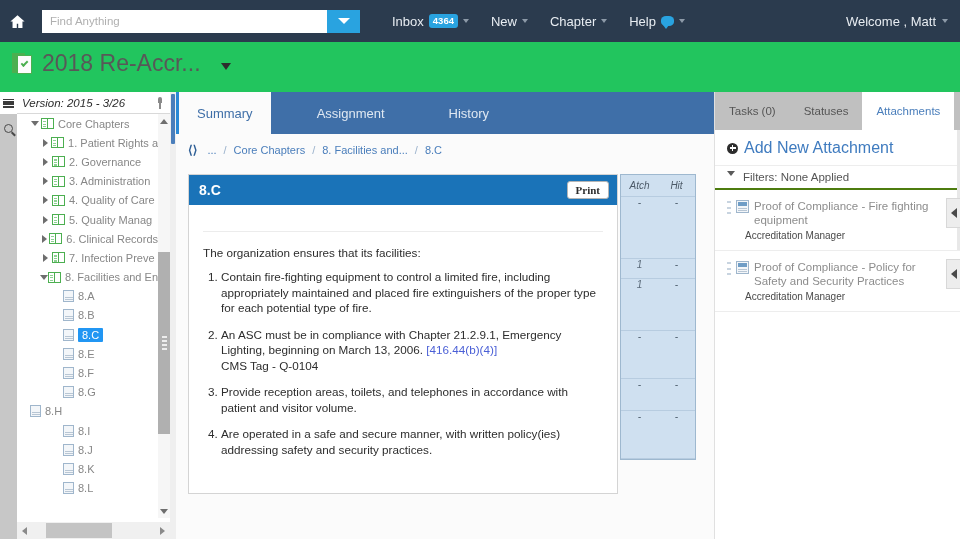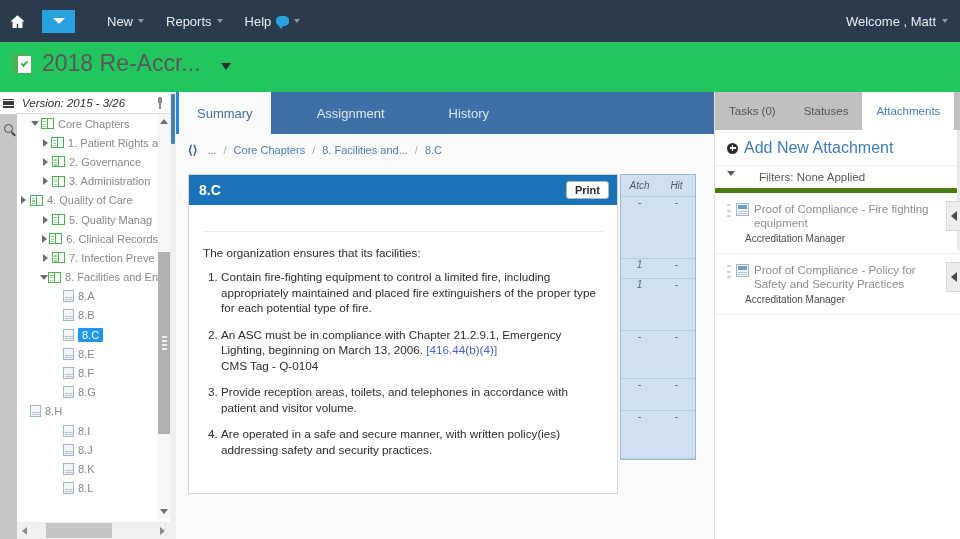--- a/index.html
+++ b/index.html
@@ -180,21 +180,21 @@
   .crumb { cursor: pointer; }
   .crumb-sep { color: #9bb2cc; }
   .navarrows { display: flex; gap: 1px; margin-right: 3px; cursor: pointer;
     color: #2f5f96; font-size: 12px; font-weight: bold; }
   .card { position: absolute; left: 12px; top: 82px; width: 430px;
     background: #ffffff; border: 1px solid #d4d4d4; }
   .card-head { height: 30px; background: #1a73b8; display: flex;
     align-items: center; justify-content: space-between; padding: 0 8px 0 10px; }
   .card-head-title { color: #ffffff; font-size: 14px; font-weight: bold; }
   .print-btn { background: #ffffff; border: 1px solid #b5b5b5; border-radius: 3px;
-    font-family: Liberation Sans, sans-serif; font-size: 11px; font-weight: bold;
+    font-family: Liberation Serif, serif; font-size: 11px; font-weight: bold;
     color: #2d2d2d; padding: 2px 8px; cursor: pointer; }
   .card-body { padding: 26px 14px 20px 14px; min-height: 225px; }
   .intro { font-size: 11.7px; color: #2d2d2d; margin-bottom: 10px;
     border-top: 1px solid #ececec; padding-top: 14px; }
   ol.reqs { margin: 0 0 16px 18px; padding: 0; }
   ol.reqs li { font-size: 11.7px; color: #2d2d2d; line-height: 15.5px;
     margin-bottom: 11px; }
   .cite { color: #4a5fd6; }
   .cms { display: block; }
   .atch-table { position: absolute; left: 444px; top: 82px; width: 76px;
@@ -216,22 +216,22 @@
   .rtab.active { background: #ffffff; color: #4a7ebb; }
   .add-row { display: flex; align-items: center; gap: 6px; padding: 9px 12px 8px 12px;
     border-bottom: 1px solid #ededed; cursor: pointer; }
   .plus-circle { width: 11px; height: 11px; border-radius: 50%; background: #2d2d2d;
     position: relative; flex: none; }
   .plus-circle:before { content: ""; position: absolute; left: 2.5px; top: 4.8px;
     width: 6px; height: 1.6px; background: #fff; }
   .plus-circle:after { content: ""; position: absolute; left: 4.7px; top: 2.6px;
     width: 1.6px; height: 6px; background: #fff; }
   .add-label { font-size: 16px; color: #3f7bbf; }
-  .filter-row { display: flex; gap: 24px; padding: 5px 12px;
-    border-bottom: 5px solid #4d7c0f; cursor: pointer; }
+  .filter-row { display: flex; gap: 8px; padding: 5px 12px;
+    border-bottom: 2px solid #4d7c0f; cursor: pointer; }
   .filter-caret { width: 0; height: 0; border-left: 4px solid transparent;
     border-right: 4px solid transparent; border-top: 5px solid #5a5a5a; }
   .filter-label { font-size: 11.5px; color: #555555; }
   .att-item { position: relative; padding: 9px 26px 9px 12px;
     border-bottom: 1px solid #ededed; cursor: pointer; }
   .att-line { display: flex; align-items: flex-start; gap: 5px; }
   .dots { width: 4px; height: 13px; display: flex; flex-direction: column;
     justify-content: space-between; flex: none; margin-top: 2px; }
   .dots i { display: block; height: 2px; background: #c8d4e0; }
   .att-icon { width: 13px; height: 13px; position: relative; flex: none; margin-top: 1px; }
@@ -256,31 +256,37 @@
 
 <div id="app">
 
   <div class="topnav">
     <div class="home-btn">
       <svg viewBox="0 0 24 24">
           <path d="M12 3 2 12h3v9h6v-6h2v6h6v-9h3z"></path>
         </svg>
     </div>
     <div class="search-wrap">
+      <input class="search-input" placeholder="Find Anything" style="">
       <div class="search-drop">
         <span class="caret-white"></span>
       </div>
     </div>
     <div class="nav-items">
+      <div class="nav-item">
+        <span>Inbox</span>
+        <span class="badge">4364</span>
+        <span class="caret-sm"></span>
+      </div>
       <div class="nav-item">
         <span>New</span>
         <span class="caret-sm"></span>
       </div>
       <div class="nav-item">
-        <span>Reports</span>
+        <span>Chapter</span>
         <span class="caret-sm"></span>
       </div>
       <div class="nav-item">
         <span>Help</span>
         <span class="bubble-icon"></span>
         <span class="caret-sm"></span>
       </div>
     </div>
     <div class="welcome">
       <span>Welcome , Matt</span>
@@ -369,21 +375,21 @@
           </span>
           <span class="book">
             <span class="bk"></span>
             <span class="spine"></span>
             <span class="ln" style="top:3px"></span>
             <span class="ln" style="top:5.5px"></span>
             <span class="ln" style="top:8px"></span>
           </span>
           <span class="node-label">3. Administration</span>
         </div>
-        <div class="node" style="">
+        <div class="node" style="padding-left: 22px;">
           <span class="twisty">
             <span class="tw-closed"></span>
           </span>
           <span class="book">
             <span class="bk"></span>
             <span class="spine"></span>
             <span class="ln" style="top:3px"></span>
             <span class="ln" style="top:5.5px"></span>
             <span class="ln" style="top:8px"></span>
           </span>

